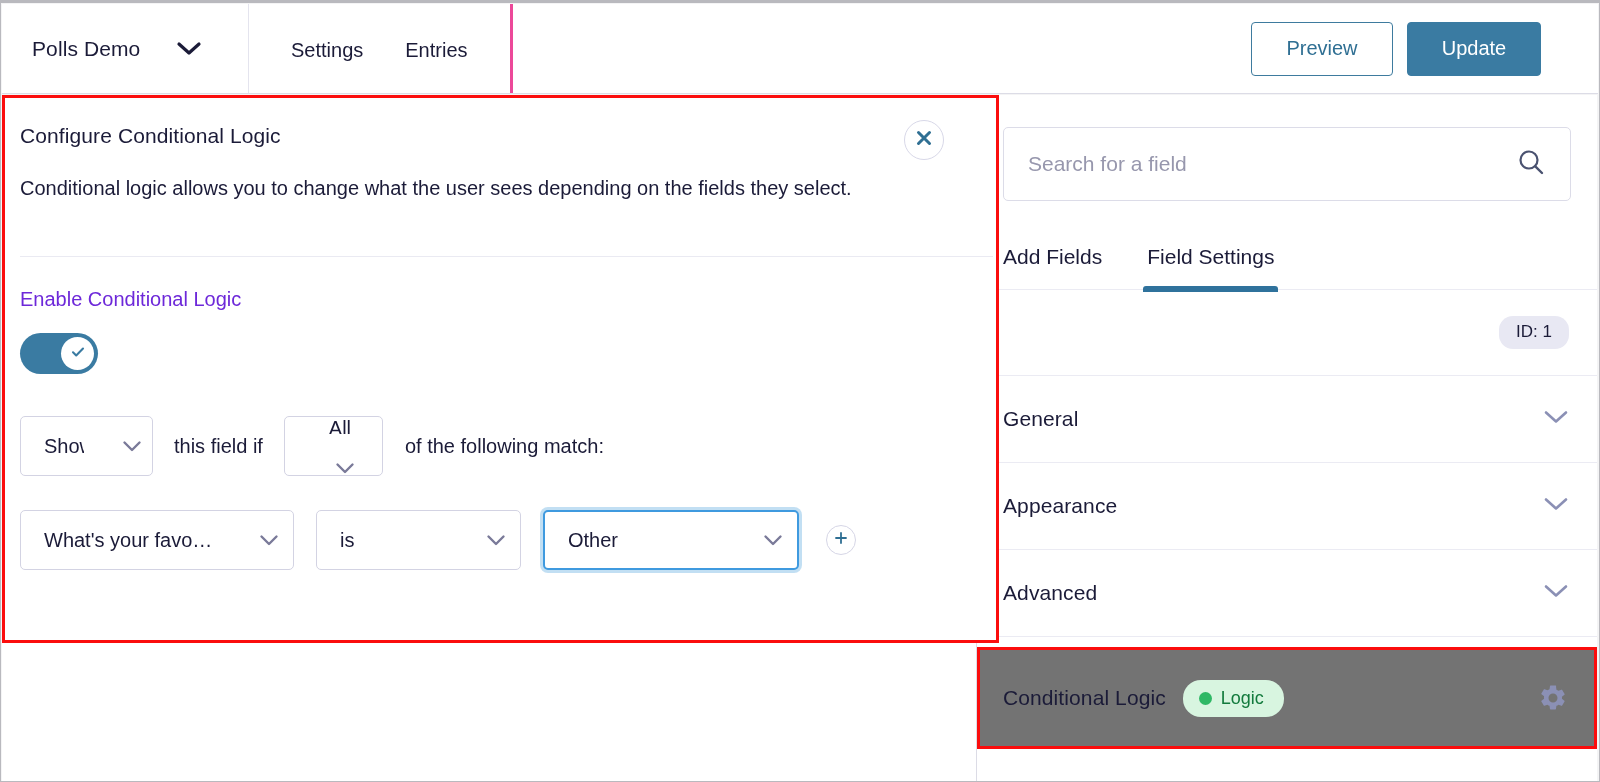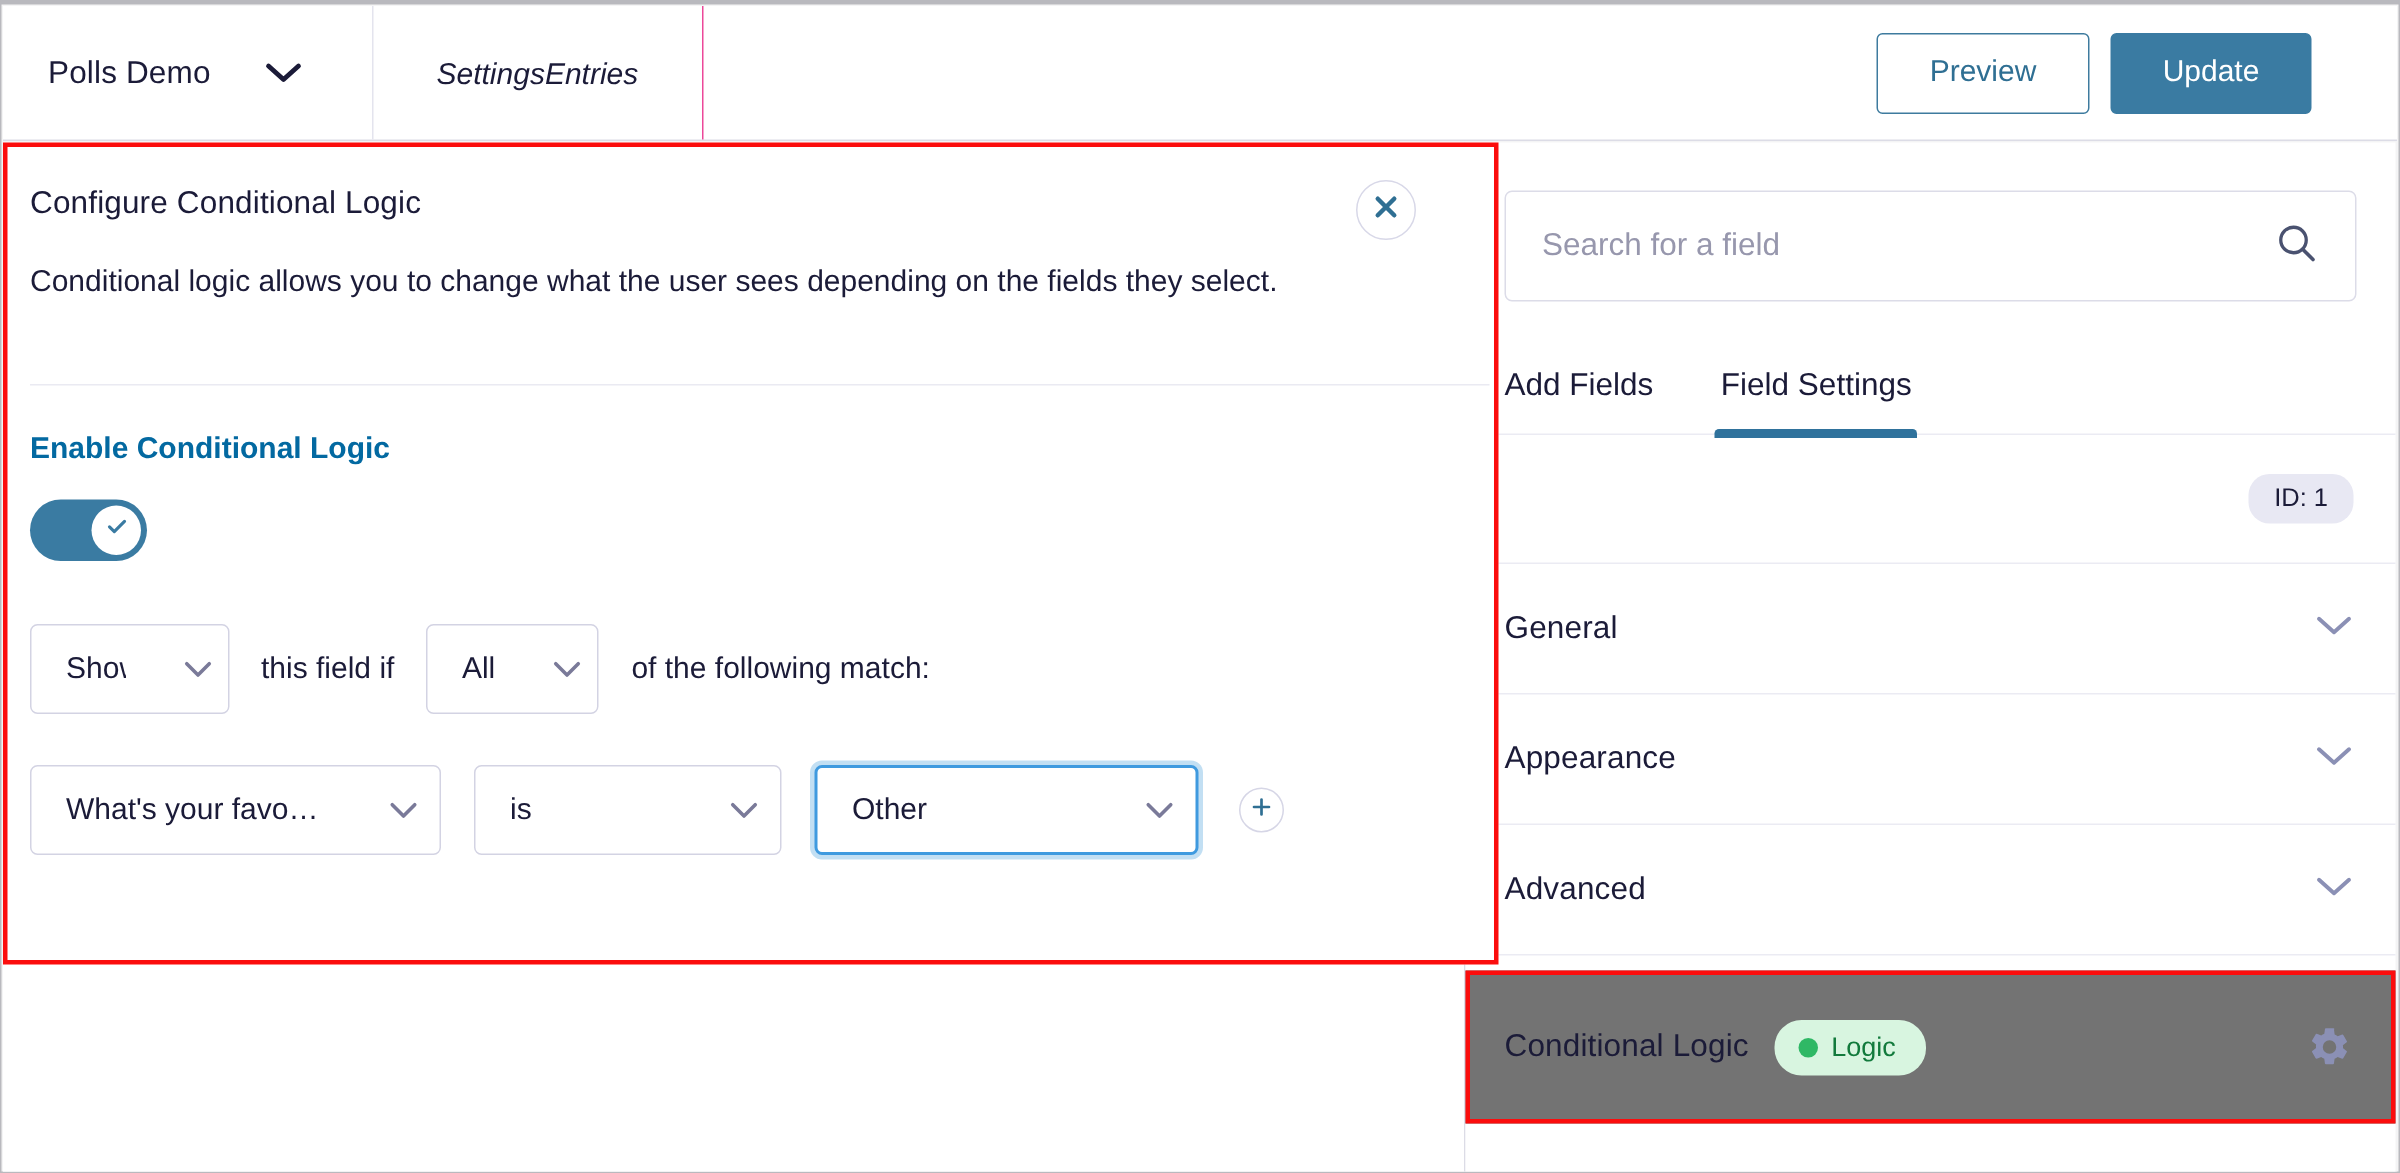--- a/index.html
+++ b/index.html
@@ -52,23 +52,23 @@
   .form-switcher .chev {
     margin-left: 36px;
     display: flex;
     align-items: center;
   }
 
   .nav-tabs {
     height: 100%;
     display: flex;
     align-items: center;
+    gap: 42px;
     padding: 0 42px;
-    border-right: 1px solid #ec4899;
-    font-style: italic;
+    border-right: 3px solid #ec4899;
   }
   .nav-tab {
     font-size: 20px;
     color: #1b1b38;
     cursor: pointer;
     line-height: 1;
     padding-top: 2px;
   }
 
   .topbar-spacer { flex: 1; }
@@ -170,23 +170,22 @@
     background: #eaeaf2;
   }
 
   .enable-block {
     position: absolute;
     left: 15px;
     top: 190px;
   }
   .enable-label {
     font-size: 20px;
-    color: #0369a1;
+    color: #6d28d9;
     margin-bottom: 22px;
-    font-weight: bold;
   }
 
   .toggle {
     width: 78px; height: 41px;
     background: #3a7ba2;
     border-radius: 21px;
     position: relative;
     cursor: pointer;
   }
   .toggle .knob {
@@ -233,21 +232,21 @@
     white-space: nowrap;
     overflow: hidden;
   }
   .select .sel-chev {
     margin-left: 10px;
     display: flex;
     align-items: center;
   }
 
   .sel-show { width: 133px; padding-right: 10px; }
-  .sel-all  { width: 115px; padding-right: 10px; }
+  .sel-all  { width: 99px; padding-right: 10px; flex-direction: column; }
   .sel-field { width: 274px; }
   .sel-op { width: 205px; }
   .sel-val {
     width: 256px;
     border: 2px solid #3f9adf;
     box-shadow: 0 0 0 3px rgba(109,178,226,.42);
   }
 
   .inline-text {
     font-size: 20px;

